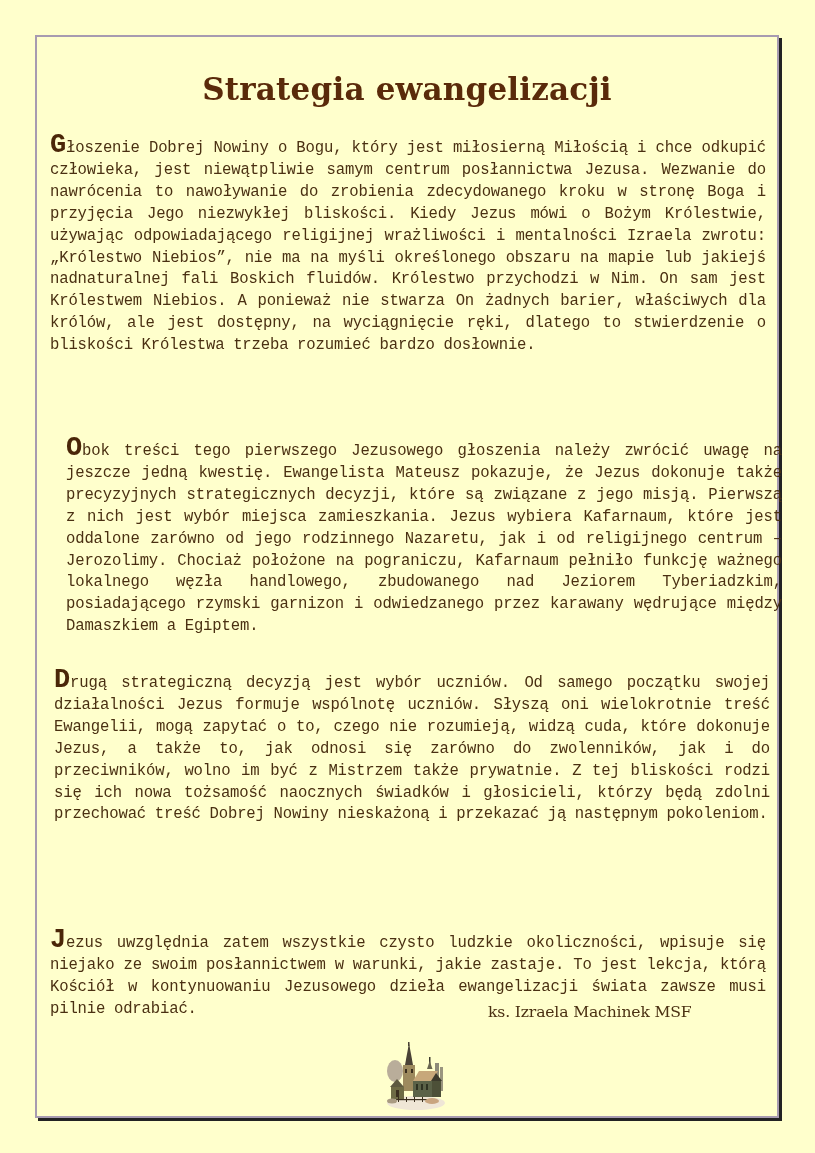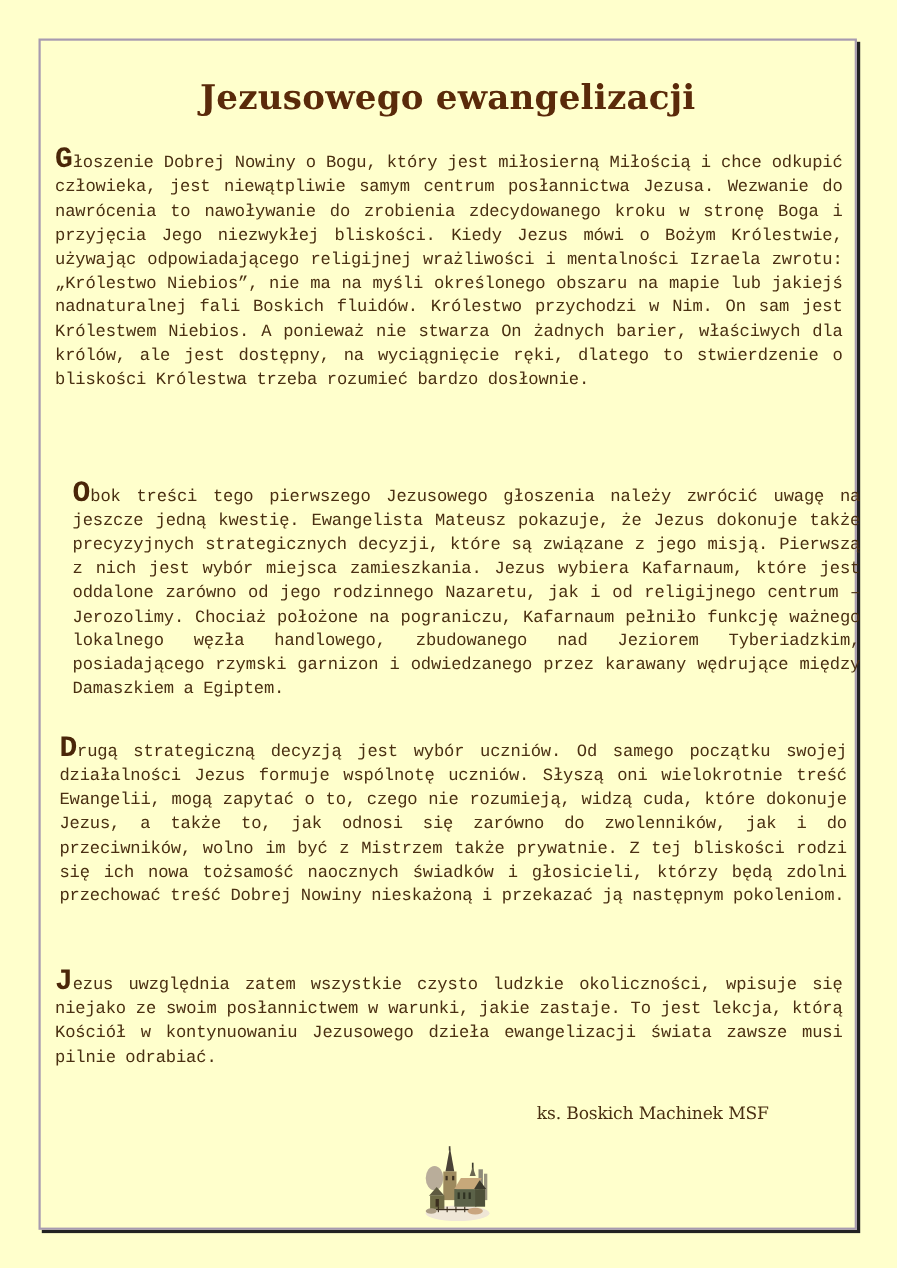--- a/index.html
+++ b/index.html
@@ -52,21 +52,21 @@
     .dropcap {
       font-weight: bold;
       font-size: 27px;
       line-height: 10px;
       color: #4a2608;
       margin-right: 0px;
     }
     .p1 { top: 101px; }
     .p2 { top: 388px; }
     .p3 { top: 632px; }
-    .p4 { top: 848px; }
+    .p4 { top: 896px; }
     .signature {
       position: absolute;
       left: 451px;
       top: 966px;
       font-family: "DejaVu Serif", serif;
       font-size: 15.6px;
       color: #4a3012;
       letter-spacing: -0.15px;
     }
     .church-image {
@@ -75,39 +75,39 @@
       top: 1004px;
       width: 60px;
       height: 70px;
     }
   </style>
 </head>
 <body>
 
 <div class="frame">
 
-  <h1 class="title" style="margin:0;">Jezusowego ewangelizacji</h1>
+  <h1 class="title" style="margin:0;">Strategia ewangelizacji</h1>
 
   <p class="para p1" style="margin:0;">
     <span class="dropcap">G</span><span>łoszenie Dobrej Nowiny o Bogu, który jest miłosierną Miłością i chce odkupić człowieka, jest niewątpliwie samym centrum posłannictwa Jezusa. Wezwanie do nawrócenia to nawoływanie  do zrobienia zdecydowanego kroku w stronę Boga i przyjęcia Jego niezwykłej bliskości. Kiedy Jezus mówi o Bożym Królestwie, używając odpowiadającego religijnej wrażliwości i mentalności Izraela zwrotu: „Królestwo Niebios”, nie ma na myśli określonego  obszaru na mapie lub jakiejś nadnaturalnej fali Boskich fluidów. Królestwo przychodzi w Nim. On sam jest Królestwem Niebios. A ponieważ nie stwarza On żadnych barier, właściwych dla królów, ale jest dostępny, na wyciągnięcie ręki, dlatego to stwierdzenie o bliskości Królestwa trzeba rozumieć bardzo dosłownie.</span>
   </p>
 
   <p class="para p2" style="margin:16px;">
     <span class="dropcap">O</span><span>bok treści tego pierwszego Jezusowego głoszenia należy zwrócić uwagę na jeszcze jedną kwestię. Ewangelista Mateusz pokazuje, że Jezus dokonuje także precyzyjnych strategicznych decyzji, które są związane z jego misją. Pierwszą z nich jest wybór miejsca zamieszkania. Jezus wybiera Kafarnaum, które jest oddalone zarówno od jego rodzinnego Nazaretu, jak i od religijnego centrum – Jerozolimy. Chociaż położone na pograniczu, Kafarnaum pełniło funkcję ważnego lokalnego węzła handlowego, zbudowanego nad Jeziorem Tyberiadzkim, posiadającego rzymski garnizon i odwiedzanego przez karawany wędrujące między Damaszkiem a Egiptem.</span>
   </p>
 
   <p class="para p3" style="margin:4px;">
     <span class="dropcap">D</span><span>rugą strategiczną decyzją jest wybór uczniów. Od samego początku swojej działalności Jezus formuje wspólnotę uczniów. Słyszą oni wielokrotnie treść Ewangelii, mogą zapytać o to, czego nie rozumieją, widzą cuda, które dokonuje Jezus, a także to, jak odnosi się zarówno do zwolenników, jak i do przeciwników, wolno im być z Mistrzem także prywatnie. Z tej bliskości rodzi się ich nowa tożsamość naocznych świadków i głosicieli, którzy będą zdolni przechować treść Dobrej Nowiny nieskażoną i przekazać ją następnym pokoleniom.</span>
   </p>
 
   <p class="para p4" style="margin:0;">
     <span class="dropcap">J</span><span>ezus uwzględnia zatem wszystkie czysto ludzkie okoliczności, wpisuje się niejako ze swoim posłannictwem w warunki, jakie zastaje. To jest lekcja, którą Kościół w kontynuowaniu Jezusowego dzieła ewangelizacji świata zawsze musi pilnie odrabiać.</span>
   </p>
 
-  <div class="signature">ks. Boskich Machinek MSF</div>
+  <div class="signature">ks. Izraela Machinek MSF</div>
 
   <div class="church-image">
     <svg width="60" height="70" viewBox="0 0 60 70" xmlns="http://www.w3.org/2000/svg">
 
       <ellipse cx="30" cy="62" rx="29" ry="7" fill="#efe6d6"></ellipse>
 
       <ellipse cx="9" cy="30" rx="8" ry="11" fill="#b9ad9a"></ellipse>
       <rect x="49" y="22" width="4" height="28" fill="#8d8a78"></rect>
       <rect x="54" y="26" width="3" height="24" fill="#9a957f"></rect>
 

